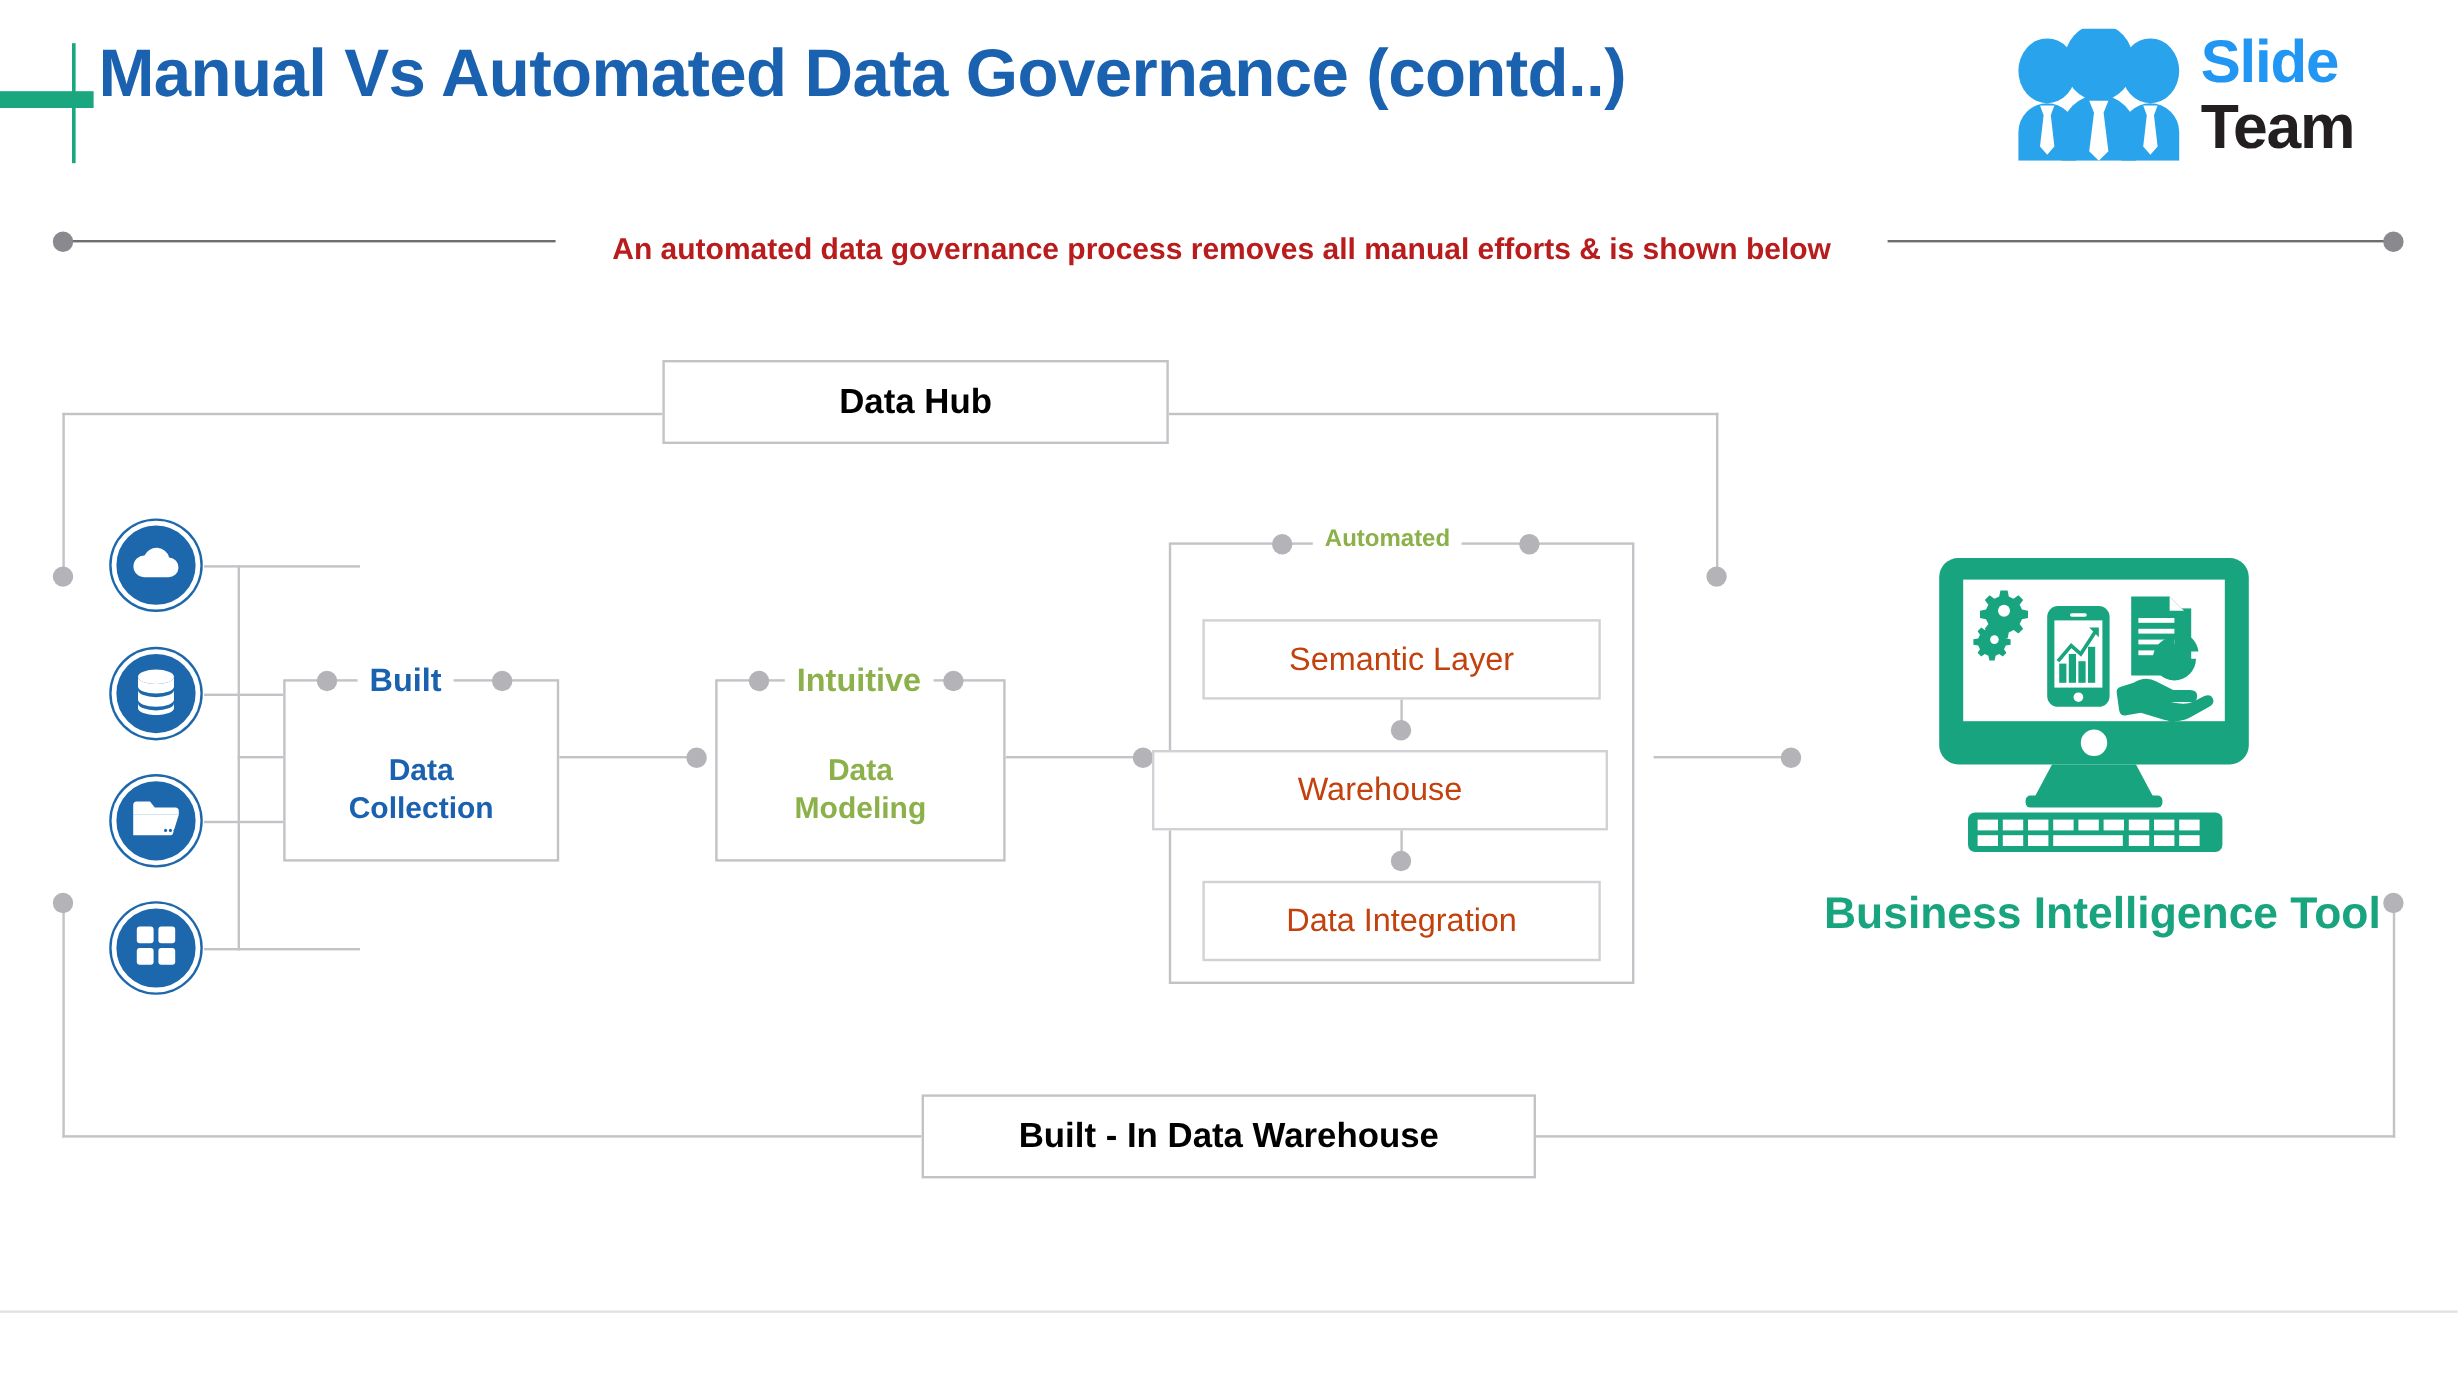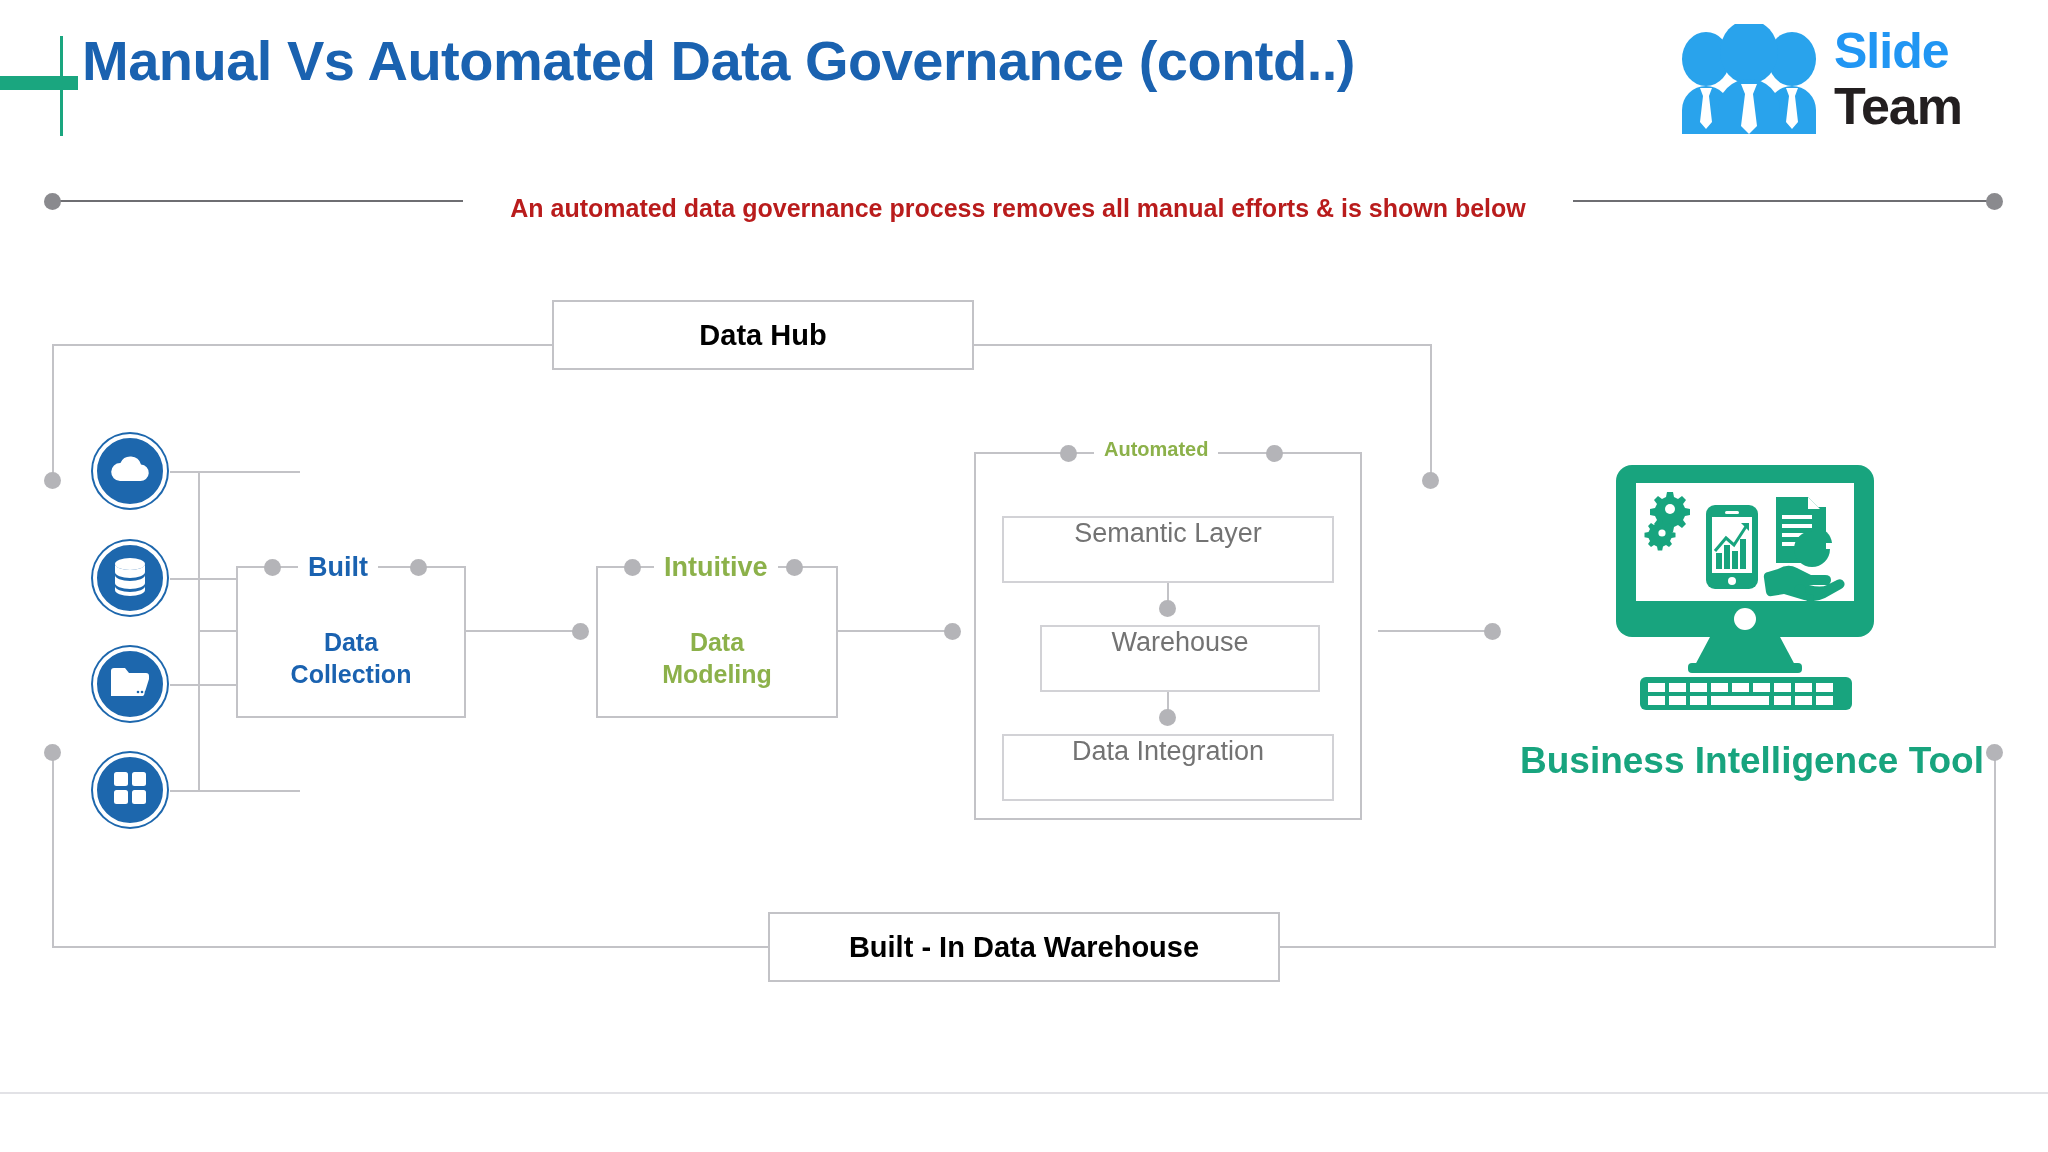--- a/index.html
+++ b/index.html
@@ -64,22 +64,22 @@
   }
   .stage-body {
     position:absolute; left:0; right:0; text-align:center;
     font-size:25px; font-weight:700; line-height:1.28;
   }
   .blue  { color:#1a62b0; }
   .olive { color:#8cb14a; }
 
   .auto-item {
     position:absolute; border:2px solid #d2d2d6; background:#fff;
-    display:flex; justify-content:center;
-    font-size:27px; color:#737373; font-weight:400;
+    display:flex; align-items:center; justify-content:center;
+    font-size:27px; color:#c2410c; font-weight:400;
   }
 
   
   .src-icon {
     position:absolute; width:74px; height:74px; border-radius:50%;
     background:#1d67ad; border:4px solid #fff;
     box-shadow:0 0 0 2px #1d67ad;
     display:flex; align-items:center; justify-content:center;
   }
 
@@ -230,21 +230,21 @@
 <div class="stage-label olive" style="left:1094px; top:438px; font-size:20px;">Automated</div>
 <div class="dot" style="left:1060px; top:445px;"></div>
 <div class="dot" style="left:1266px; top:445px;"></div>
 
 <div class="auto-item" style="left:1002px; top:516px; width:332px; height:67px;">
   <span>Semantic Layer</span>
 </div>
 <div class="ln v" style="left:1167px; top:583px; height:25px;"></div>
 <div class="dot" style="left:1159px; top:600px;"></div>
 
-<div class="auto-item" style="left:1040px; top:625px; width:280px; height:67px;">
+<div class="auto-item" style="left:960px; top:625px; width:380px; height:67px;">
   <span>Warehouse</span>
 </div>
 <div class="ln v" style="left:1167px; top:692px; height:25px;"></div>
 <div class="dot" style="left:1159px; top:709px;"></div>
 
 <div class="auto-item" style="left:1002px; top:734px; width:332px; height:67px;">
   <span>Data Integration</span>
 </div>
 
 <div class="bi-wrap">

